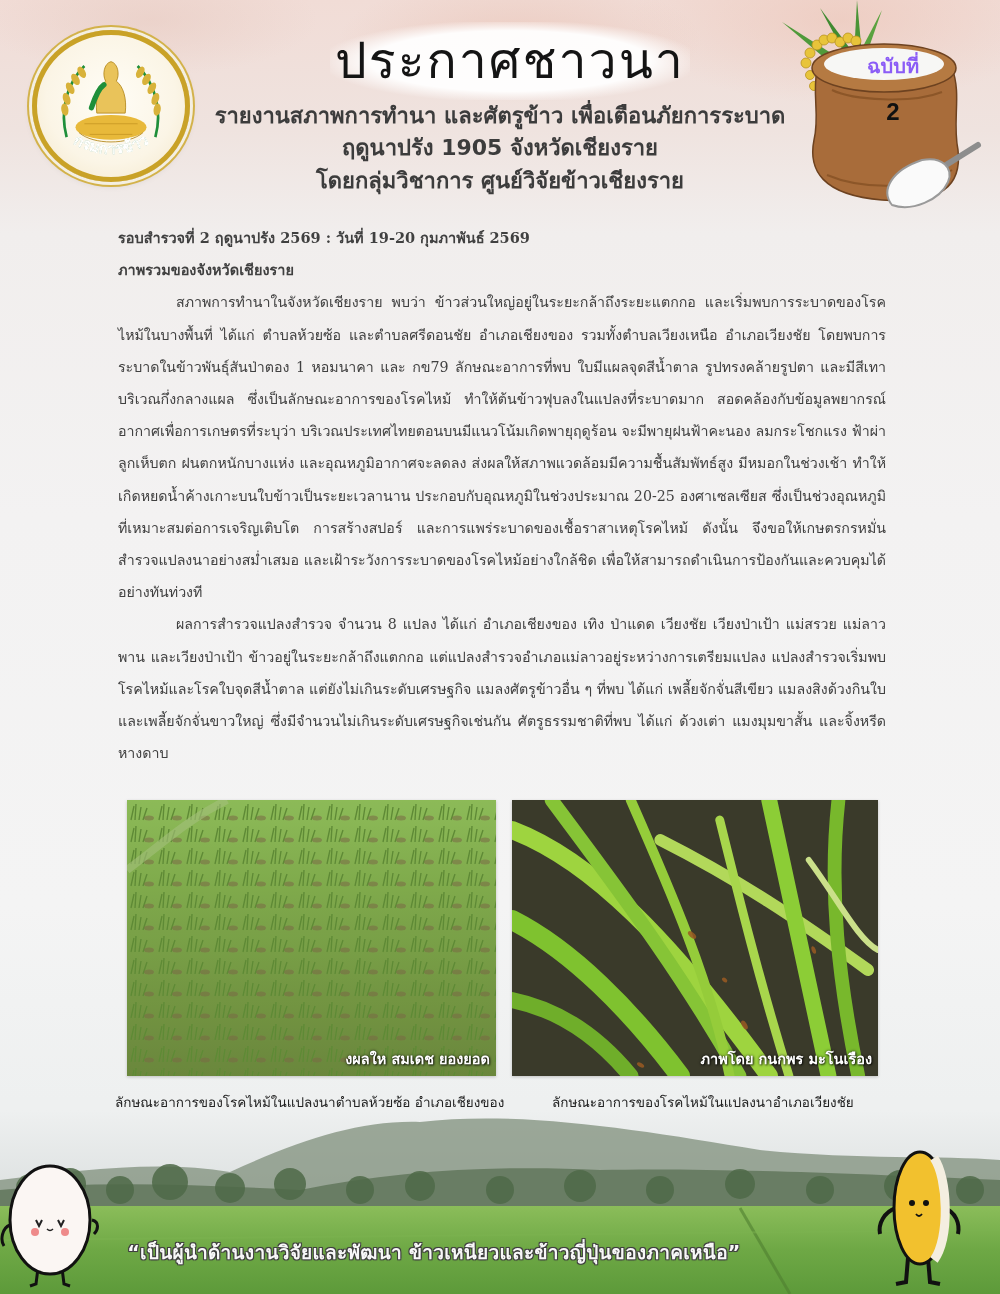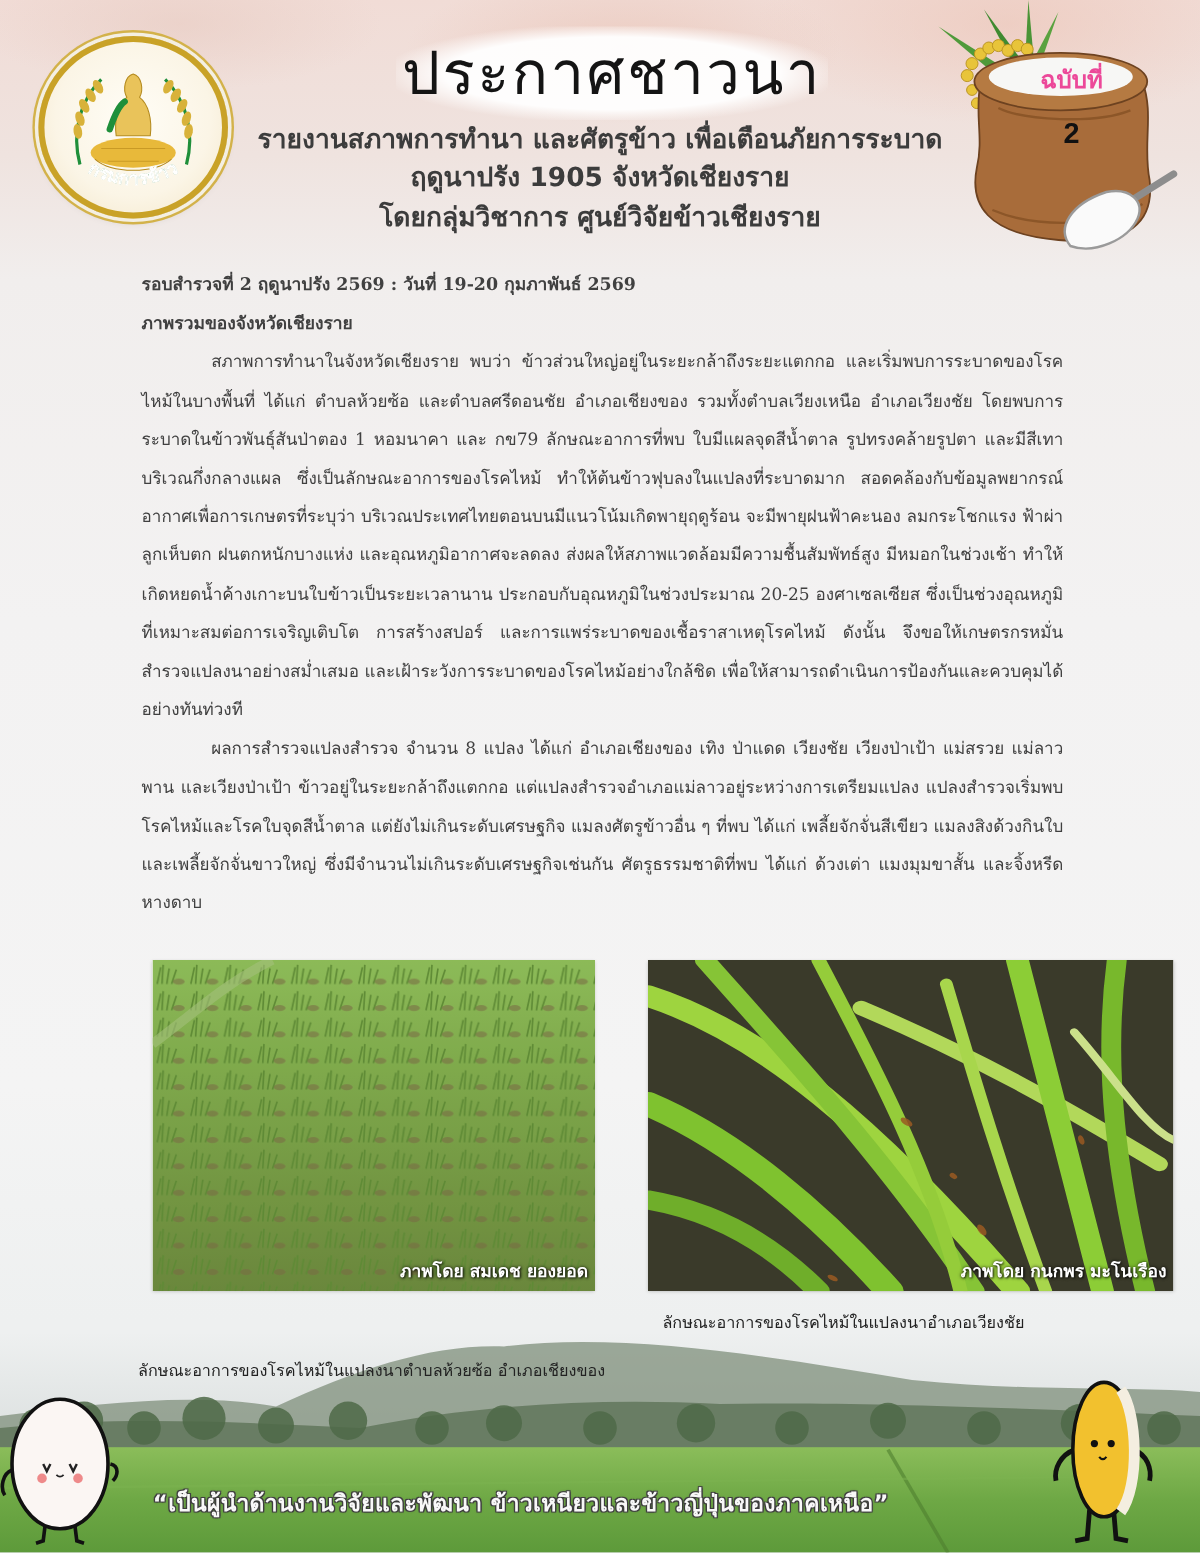--- a/index.html
+++ b/index.html
@@ -50,21 +50,21 @@
   .subtitle.l1 { top: 98px; }
   .subtitle.l2 { top: 130px; }
   .subtitle.l3 { top: 163px; }
 
   .sack {
     position: absolute; left: 762px; top: 0; width: 238px; height: 215px;
   }
   .sack svg { width: 100%; height: 100%; }
   .issue-label {
     position: absolute; left: 838px; top: 50px; width: 110px; text-align: center;
-    font-size: 20px; font-weight: 700; color: #ec4899;
+    font-size: 20px; font-weight: 700; color: #8b5cf6;
   }
   .issue-number {
     position: absolute; left: 838px; top: 98px; width: 110px; text-align: center;
     font-family: "Liberation Sans", sans-serif;
     font-size: 24px; font-weight: 700; color: #111;
   }
 
   
   .content {
     position: absolute; left: 118px; top: 222px; width: 768px;
@@ -78,34 +78,34 @@
     text-align: justify;
     text-indent: 58px;
   }
 
   
   .photo {
     position: absolute; top: 800px; height: 276px; overflow: hidden;
     box-shadow: 0 1px 3px rgba(0,0,0,0.2);
   }
   .photo.p1 { left: 127px; width: 369px; }
-  .photo.p2 { left: 540px; width: 438px; }
+  .photo.p2 { left: 512px; width: 366px; }
   .photo svg { width: 100%; height: 100%; display: block; }
   .photo-credit {
     position: absolute; right: 6px; bottom: 6px;
     font-family: "DejaVu Sans", sans-serif;
     font-size: 14.5px; font-weight: 700; color: #fff;
     text-shadow: 0 0 3px rgba(0,0,0,0.8), 1px 1px 2px rgba(0,0,0,0.7);
   }
   .caption {
     position: absolute; top: 1091px;
     font-family: "DejaVu Sans", sans-serif;
     font-size: 13.5px; color: #222;
   }
-  .caption.c1 { left: 115px; margin-top: 40px; }
+  .caption.c1 { left: 115px; }
   .caption.c2 { left: 552px; }
 
   
   .footer {
     position: absolute; left: 0; top: 1110px; width: 1000px; height: 184px; overflow: hidden;
   }
   .footer svg { width: 100%; height: 100%; display: block; }
   .slogan {
     position: absolute; left: 0; top: 1237px; width: 868px; text-align: center;
     font-family: "DejaVu Sans", sans-serif;
@@ -220,21 +220,21 @@
         <rect width="28" height="22" fill="none"></rect>
         <path d="M4 20 L7 6 M8 20 L9 4 M12 20 L14 7 M16 20 L20 8" stroke="#5d8e35" stroke-width="1.4"></path>
         <ellipse cx="22" cy="18" rx="5" ry="2.5" fill="#7a6a45" opacity="0.55"></ellipse>
       </pattern>
     </defs>
     <rect width="369" height="276" fill="url(#fieldg)"></rect>
     <rect width="369" height="276" fill="url(#tufts)"></rect>
     <path d="M0 70 C40 40 60 20 100 0" stroke="#a8c880" stroke-width="8" fill="none" opacity="0.6"></path>
     <rect x="0" y="0" width="369" height="276" fill="rgba(120,100,60,0.08)"></rect>
   </svg>
-  <span class="photo-credit">ภาพโดย สมเดช ยองยอด</span>
+  <span class="photo-credit">งผลให สมเดช ยองยอด</span>
 </div>
 <div class="photo p2">
   <svg viewBox="0 0 370 276" preserveAspectRatio="none">
     <rect width="370" height="276" fill="#3a3a2a"></rect>
     <rect width="370" height="276" fill="url(#dark)" opacity="0"></rect>
     <g stroke-linecap="round" fill="none">
       <path d="M0 30 C80 60 160 140 260 276" stroke="#9ed43f" stroke-width="18"></path>
       <path d="M40 0 C100 80 170 170 230 276" stroke="#86c436" stroke-width="14"></path>
       <path d="M0 120 C60 150 120 210 170 276" stroke="#7fc22f" stroke-width="20"></path>
       <path d="M150 40 C230 80 290 120 360 170" stroke="#b2d85a" stroke-width="12"></path>

